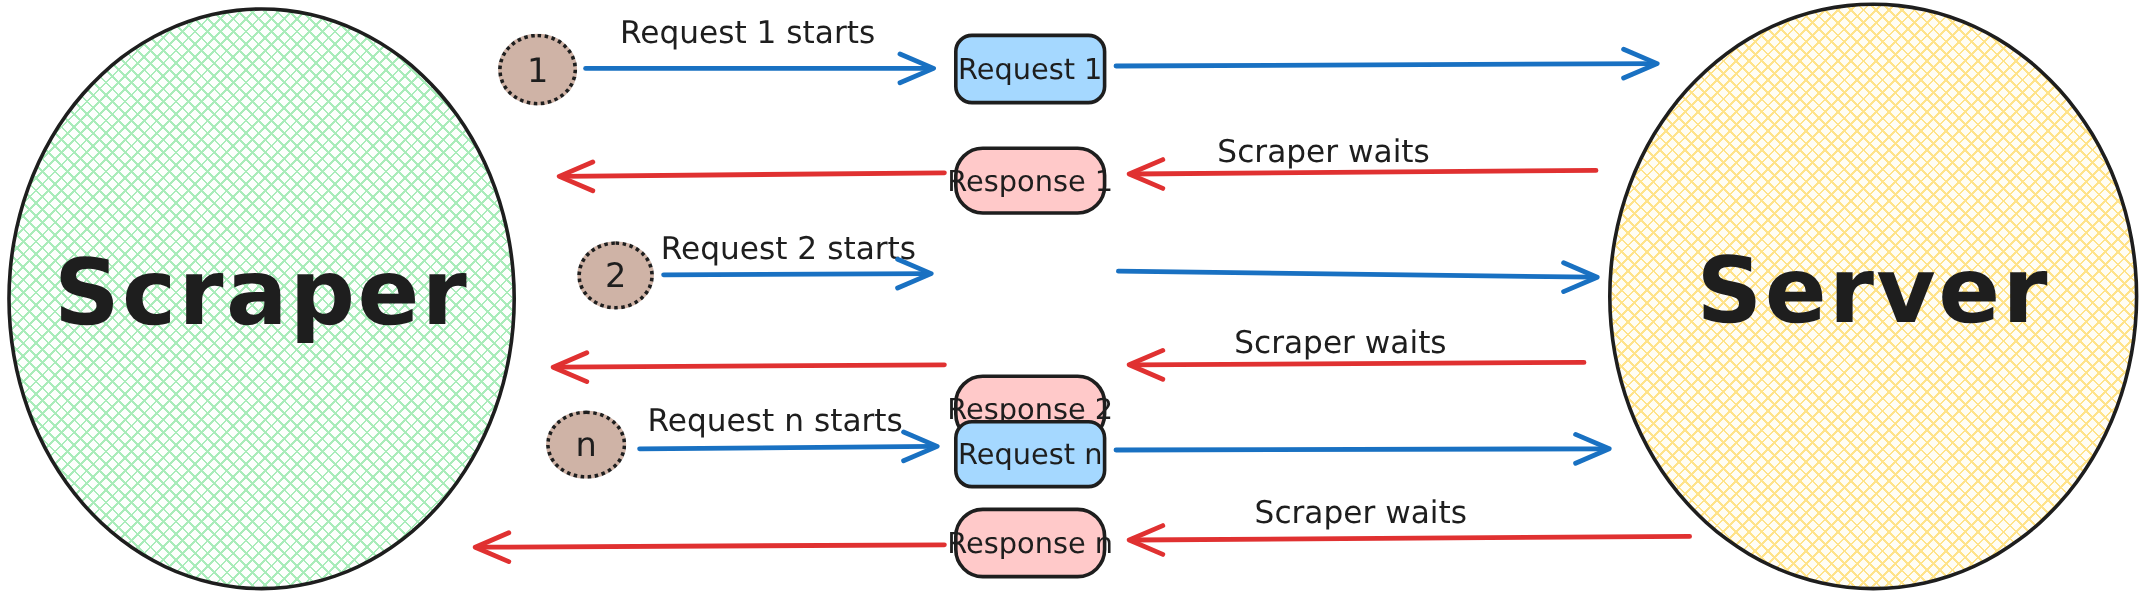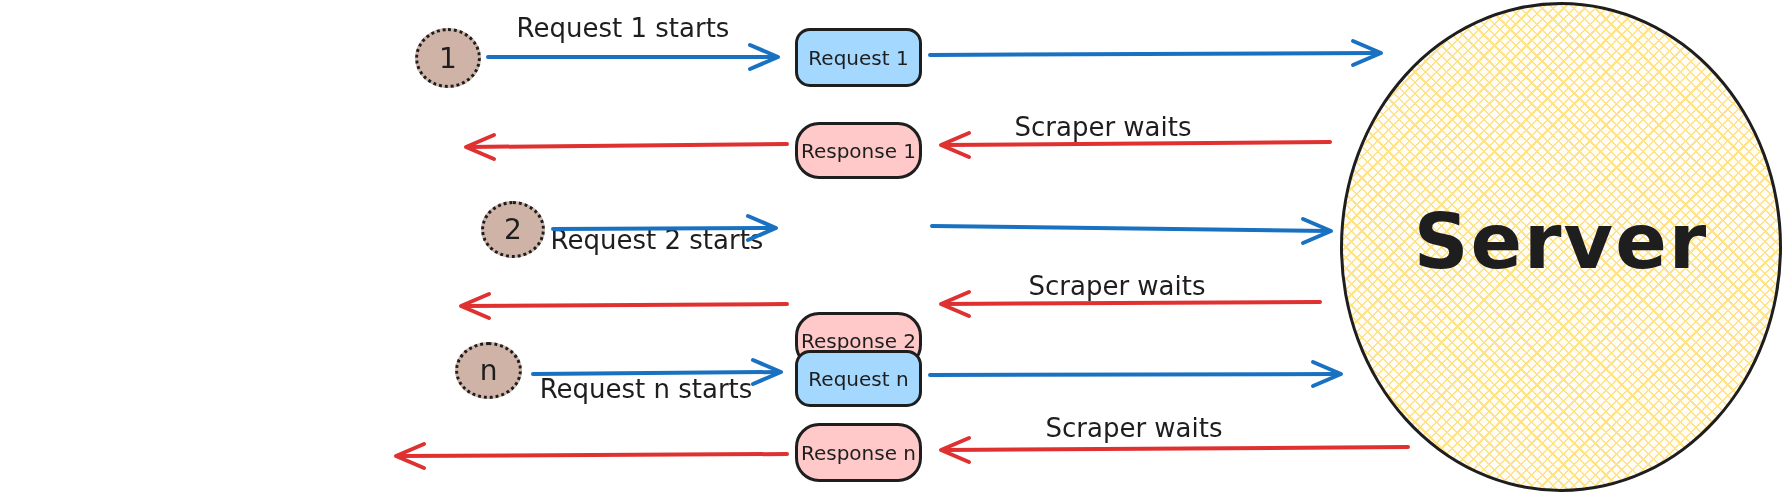--- a/index.html
+++ b/index.html
@@ -48,21 +48,21 @@
     letter-spacing:2px;
     transform:translateY(-6px);
   }
   .box{
     position:absolute;
     left:795px;width:127px;height:57px;
     border:3px solid var(--stroke);
     border-radius:15px;
     box-sizing:border-box;
     display:flex;align-items:center;justify-content:center;
-    font-size:20px;
+    font-size:24px;
     white-space:nowrap;
   }
   .box-request{background:var(--request-fill);}
   .box-response{background:var(--response-fill);border-radius:24px;}
   .badge{
     position:absolute;
     border:3px dotted var(--stroke);
     border-radius:50%;
     background:var(--badge-fill);
     box-sizing:border-box;
@@ -77,40 +77,43 @@
   }
   .arrows{position:absolute;left:0;top:0;pointer-events:none;}
   .arrow-blue{stroke:var(--arrow-blue);stroke-width:4;fill:none;stroke-linecap:round;stroke-linejoin:round;}
   .arrow-red{stroke:var(--arrow-red);stroke-width:4;fill:none;stroke-linecap:round;stroke-linejoin:round;}
 </style>
 </head>
 <body>
 
 <div class="canvas">
 
+  <div class="node node-scraper">
+    <span class="node-label">Scraper</span>
+  </div>
 
   <div class="node node-server">
     <span class="node-label">Server</span>
   </div>
 
   <div class="badge" style="left:415px;top:28px;width:66px;height:60px;">1</div>
   <div class="badge" style="left:481px;top:201px;width:64px;height:57px;">2</div>
   <div class="badge" style="left:455px;top:342px;width:67px;height:57px;">n</div>
 
   <div class="box box-request" style="top:28px;height:59px;">Request 1</div>
   <div class="box box-response" style="top:122px;">Response 1</div>
   <div class="box box-response" style="top:272px;margin-top:40px;">Response 2</div>
   <div class="box box-request" style="top:350px;">Request n</div>
   <div class="box box-response" style="top:423px;height:59px;">Response n</div>
 
   <div class="flow-label" style="left:623px;top:13px;">Request 1 starts</div>
   <div class="flow-label" style="left:1103px;top:112px;">Scraper waits</div>
-  <div class="flow-label" style="left:657px;top:193px;margin-top:32px;">Request 2 starts</div>
+  <div class="flow-label" style="left:657px;top:193px;">Request 2 starts</div>
   <div class="flow-label" style="left:1117px;top:271px;">Scraper waits</div>
-  <div class="flow-label" style="left:646px;top:336px;margin-top:38px;">Request n starts</div>
+  <div class="flow-label" style="left:646px;top:336px;">Request n starts</div>
   <div class="flow-label" style="left:1134px;top:413px;">Scraper waits</div>
 
   <svg class="arrows" width="1788" height="501" viewBox="0 0 1788 501">
 
     <g class="arrow-blue">
       <path d="M488 57 L775 57"></path>
         <path d="M750 45 L778 57 L750 69"></path>
     </g>
     <g class="arrow-blue">
       <path d="M930 55 L1378 53"></path>

